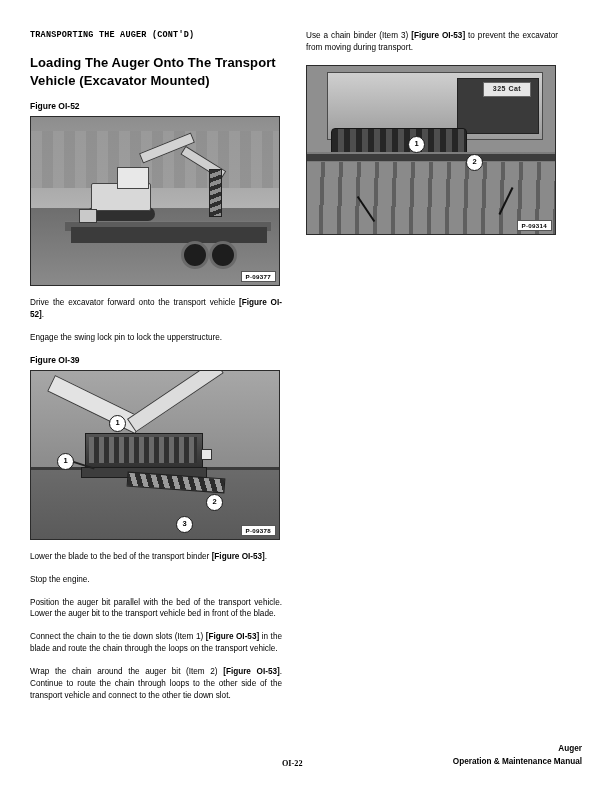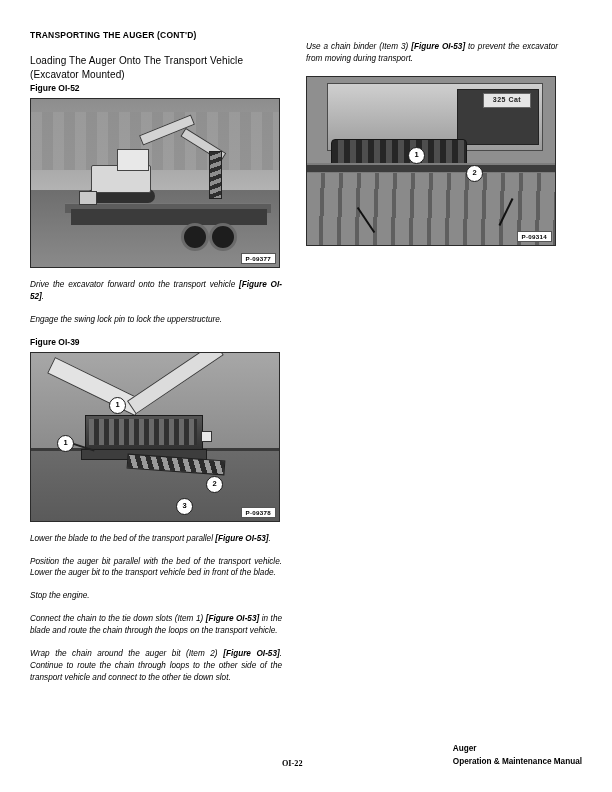--- a/index.html
+++ b/index.html
@@ -22,39 +22,39 @@
     width: 252px;
   }
   .col-left { left: 30px; top: 30px; }
   .col-right { left: 306px; top: 30px; }
 
   h1.doc-title {
     font-size: 8.5px;
     font-weight: bold;
     margin: 0 0 14px 0;
     letter-spacing: 0.2px;
+    font-family: Liberation Mono, monospace;
   }
   h2.sec-head {
-    font-size: 10px;
-    font-weight: normal;
-    margin: 0 0 2px 0;
+    font-size: 13px;
+    font-weight: bold;
+    margin: 0 0 12px 0;
     line-height: 1.35;
     letter-spacing: 0.1px;
   }
   .fig-label {
     font-size: 8.5px;
     font-weight: bold;
     margin: 0 0 5px 0;
   }
   p.body {
     font-size: 8.2px;
     line-height: 1.45;
-    margin: 11px 0 11px 0;
+    margin: 0 0 11px 0;
     text-align: justify;
-    font-style: italic;
   }
   p.body b { font-weight: bold; }
 
   
   .fig {
     position: relative;
     border: 1px solid #2b2b2b;
     background: #9a9a9a;
     overflow: hidden;
     margin-bottom: 11px;
@@ -242,21 +242,21 @@
     position:absolute; left:30px; right:30px; bottom: 24px;
     font-size:8.2px;
   }
   .footer .pageno {
     position:absolute; left:252px; bottom:0;
     font-weight:bold;
     font-family:Liberation Serif, serif;
   }
   .footer .right {
     position:absolute; right:0; bottom:0;
-    font-weight:bold; line-height:1.5;
+    text-align:right; font-weight:bold; line-height:1.5;
   }
 </style>
 </head>
 <body>
 
 <div class="page">
 
   <div class="col col-left">
 
     <h1 class="doc-title">TRANSPORTING THE AUGER (CONT'D)</h1>
@@ -301,25 +301,25 @@
       <div class="augerlay"></div>
       <div class="slot s1"></div>
       <div class="chain"></div>
       <div class="callout" style="left:78px; top:44px;">1</div>
       <div class="callout" style="left:26px; top:82px;">1</div>
       <div class="callout" style="left:175px; top:123px;">2</div>
       <div class="callout" style="left:145px; top:145px;">3</div>
       <div class="pcode">P-09378</div>
     </div>
 
-    <p class="body"><span>Lower the blade to the bed of the transport parallel </span><b>[Figure OI-53]</b><span>.</span></p>
+    <p class="body"><span>Lower the blade to the bed of the transport binder </span><b>[Figure OI-53]</b><span>.</span></p>
+
+    <p class="body">Stop the engine.</p>
 
     <p class="body">Position the auger bit parallel with the bed of the transport vehicle. Lower the auger bit to the transport vehicle bed in front of the blade.</p>
-
-    <p class="body">Stop the engine.</p>
 
     <p class="body"><span>Connect the chain to the tie down slots (Item 1) </span><b>[Figure OI-53]</b><span> in the blade and route the chain through the loops on the transport vehicle.</span></p>
 
     <p class="body"><span>Wrap the chain around the auger bit (Item 2) </span><b>[Figure OI-53]</b><span>. Continue to route the chain through loops to the other side of the transport vehicle and connect to the other tie down slot.</span></p>
 
   </div>
 
   <div class="col col-right">
 
     <p class="body"><span>Use a chain binder (Item 3) </span><b>[Figure OI-53]</b><span> to prevent the excavator from moving during transport.</span></p>

